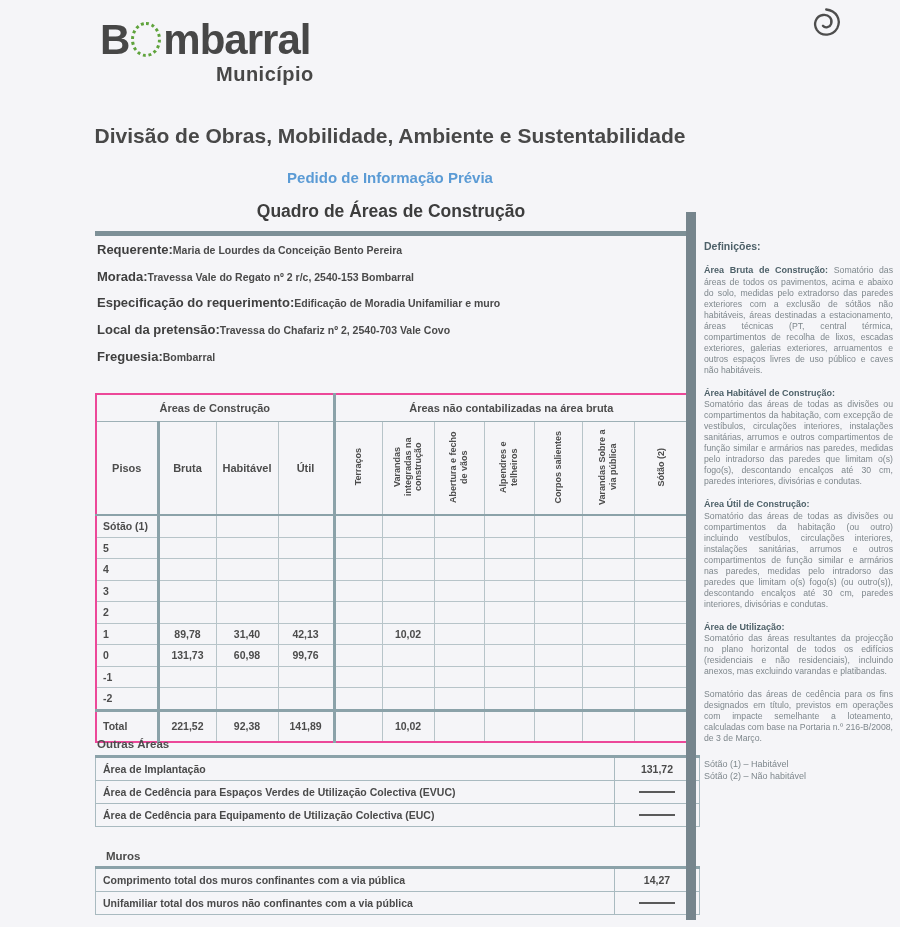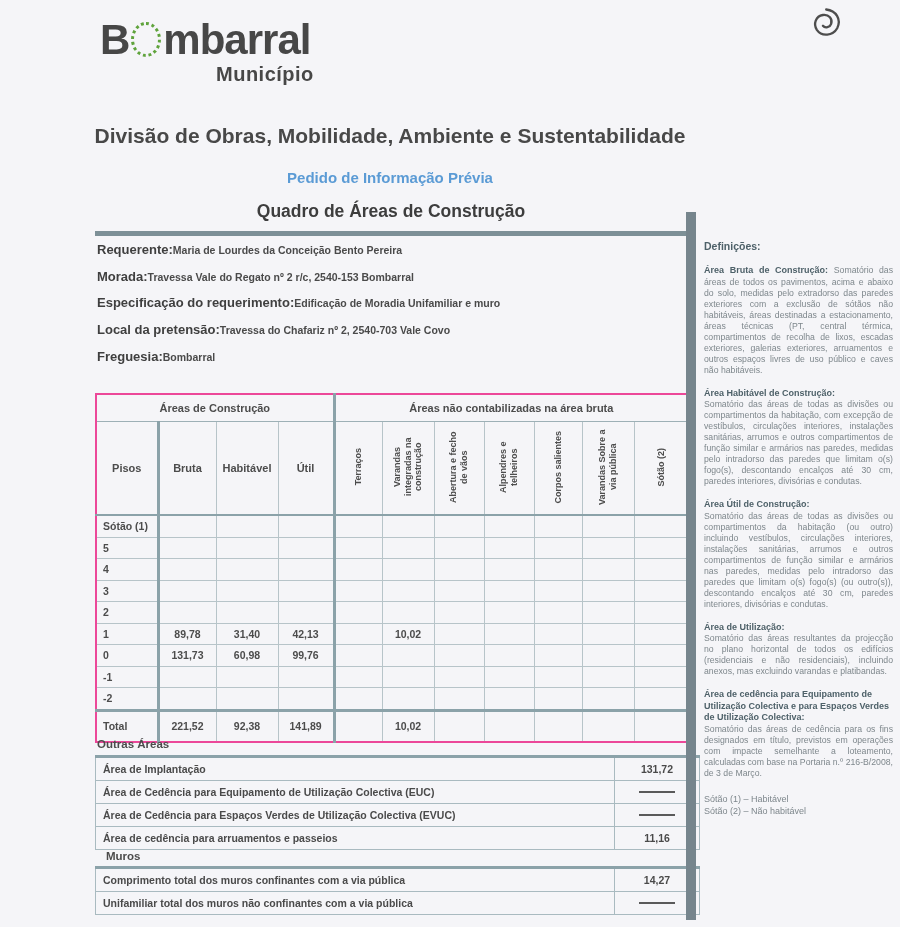--- a/index.html
+++ b/index.html
@@ -285,35 +285,31 @@
 
 <div class="abs mini-title outras-title">Outras Áreas</div>
 <div class="abs outras-wrap">
   <table class="mini-table">
     <tbody>
         <tr class="mini-row">
           <td class="mini-label">Área de Implantação</td>
           <td class="mini-value">131,72</td>
         </tr>
         <tr class="mini-row">
+          <td class="mini-label">Área de Cedência para Espaços Verdes de Utilização Colectiva (EVUC)</td>
+          <td class="mini-value">
+            <div class="dash"></div>
+          </td>
+        </tr>
+        <tr class="mini-row">
           <td class="mini-label">Área de Cedência para Equipamento de Utilização Colectiva (EUC)</td>
           <td class="mini-value">
             <div class="dash"></div>
           </td>
         </tr>
-        <tr class="mini-row">
-          <td class="mini-label">Área de Cedência para Espaços Verdes de Utilização Colectiva (EVUC)</td>
-          <td class="mini-value">
-            <div class="dash"></div>
-          </td>
-        </tr>
-        <tr class="mini-row">
-          <td class="mini-label">Área de cedência para arruamentos e passeios</td>
-          <td class="mini-value">11,16</td>
-        </tr>
       </tbody>
   </table>
 </div>
 
 <div class="abs mini-title muros-title">Muros</div>
 <div class="abs muros-wrap">
   <table class="mini-table">
     <tbody>
         <tr class="mini-row">
           <td class="mini-label">Comprimento total dos muros confinantes com a via pública</td>
@@ -342,21 +338,20 @@
       </div>
       <div class="def-block">
         <div class="def-title">Área Útil de Construção:</div>
         <p class="def-text">Somatório das áreas de todas as divisões ou compartimentos da habitação (ou outro) incluindo vestíbulos, circulações interiores, instalações sanitárias, arrumos e outros compartimentos de função similar e armários nas paredes, medidas pelo intradorso das paredes que limitam o(s) fogo(s) (ou outro(s)), descontando encalços até 30 cm, paredes interiores, divisórias e condutas.</p>
       </div>
       <div class="def-block">
         <div class="def-title">Área de Utilização:</div>
         <p class="def-text">Somatório das áreas resultantes da projecção no plano horizontal de todos os edifícios (residenciais e não residenciais), incluindo anexos, mas excluindo varandas e platibandas.</p>
       </div>
       <div class="def-block">
-        <div class="def-title">Área de cedência para Equipamento de Utilização Colectiva e para Espaços Verdes de Utilização Colectiva:</div>
         <p class="def-text">Somatório das áreas de cedência para os fins designados em título, previstos em operações com impacte semelhante a loteamento, calculadas com base na Portaria n.º 216-B/2008, de 3 de Março.</p>
       </div>
     </div>
   <div class="def-notes">
       <div class="def-note">Sótão (1) – Habitável</div>
       <div class="def-note">Sótão (2) – Não habitável</div>
     </div>
 </div>
 
 </body></html>

